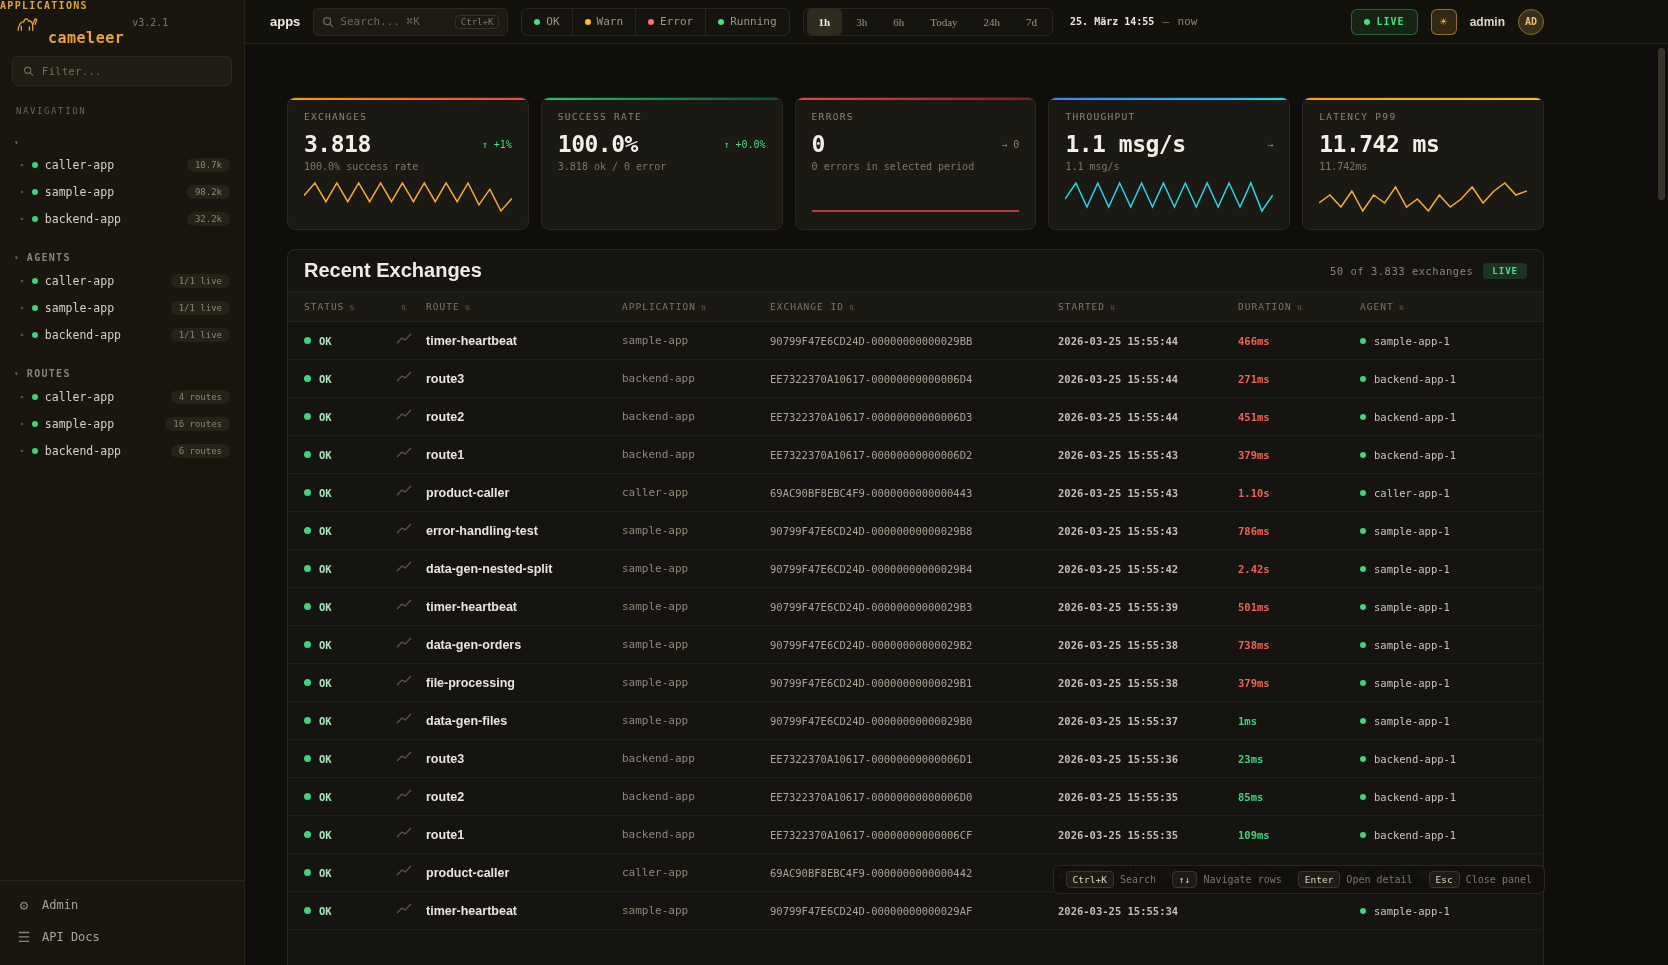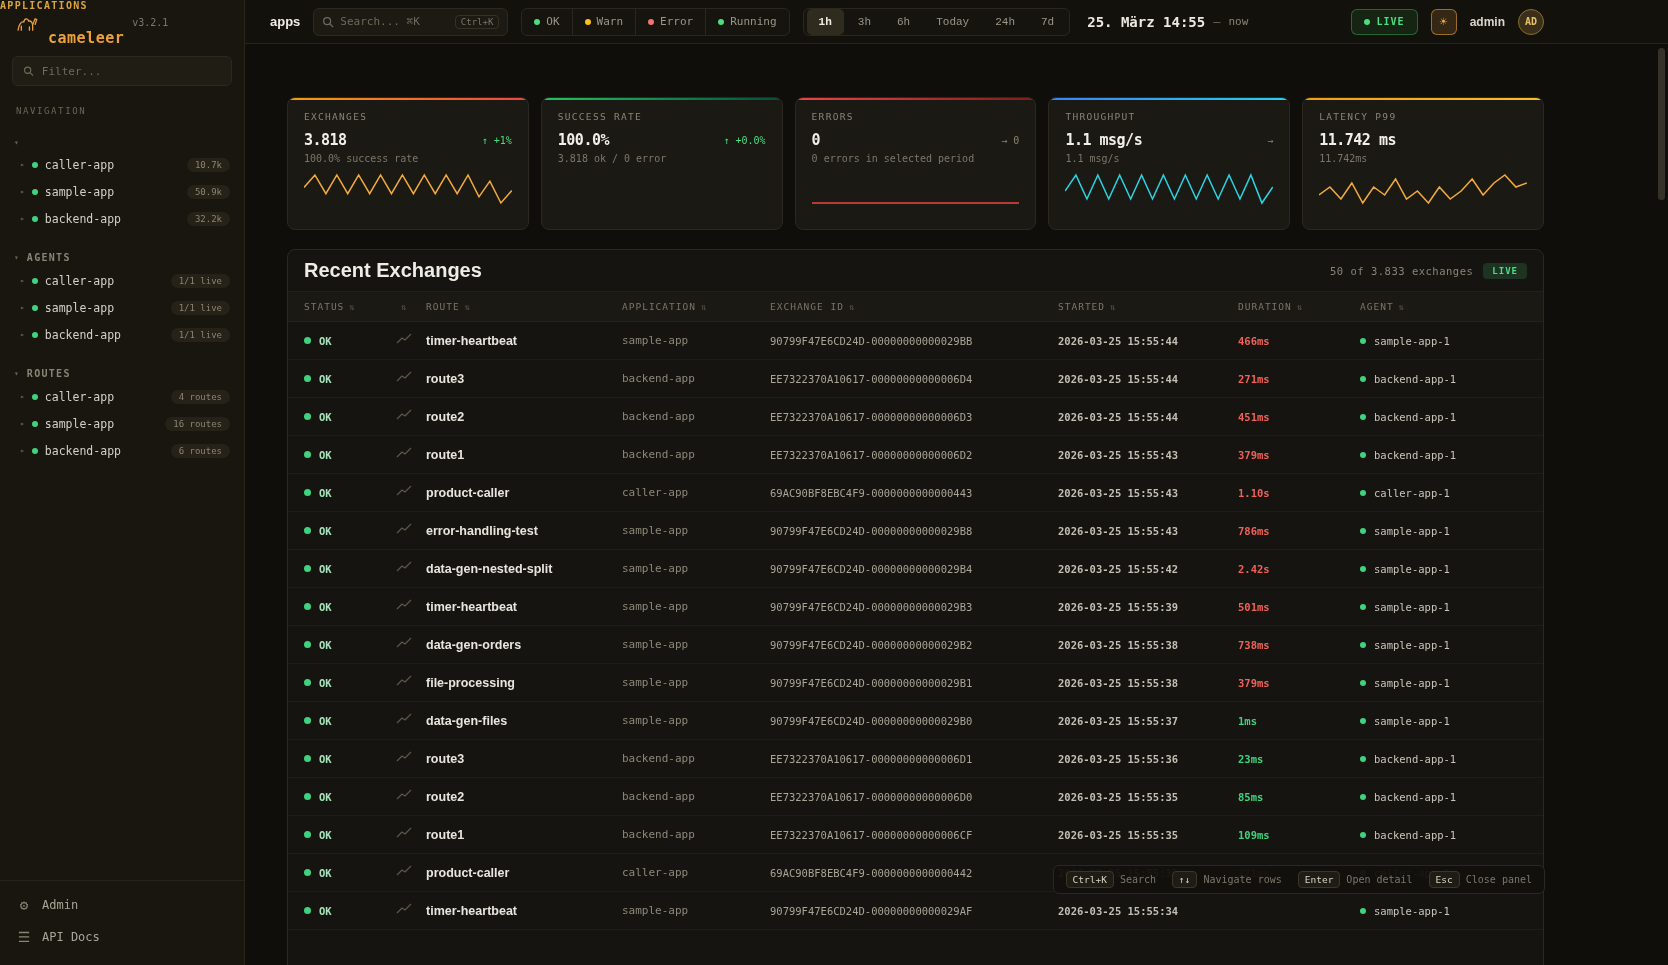--- a/index.html
+++ b/index.html
@@ -39,47 +39,47 @@
   .apps-label { font-family:"Liberation Sans",sans-serif; font-weight:bold; font-size:13px; color:#efece6; }
   .searchbox { width:195px; height:28px; background:#1c1a13; border:1px solid #2c2920; border-radius:6px;
     display:flex; align-items:center; gap:6px; padding:0 8px; }
   .searchbox input { background:transparent; border:none; outline:none; color:#cfccc3; font-family:inherit; font-size:11px; flex:1; min-width:0; }
   .searchbox input::placeholder { color:#6e6959; }
   .kbd-mini { border:1px solid #353125; border-radius:4px; padding:1px 5px; font-size:9px; color:#7a7466; white-space:nowrap; }
   .chip-group { display:flex; background:#16140e; border:1px solid #2a2720; border-radius:6px; overflow:hidden; height:28px; }
   .chip { display:flex; align-items:center; gap:6px; padding:0 12px; font-size:11px; color:#9b968a; border-right:1px solid #2a2720; cursor:pointer; }
   .chip:last-child { border-right:none; }
   .dot { width:6px; height:6px; border-radius:50%; }
-  .range { background:transparent; border:none; color:#9b968a; font-family:Liberation Mono, monospace; font-size:11px;
+  .range { background:transparent; border:none; color:#9b968a; font-family:Liberation Serif, serif; font-size:11px;
     padding:0 12px; height:26px; cursor:pointer; border-radius:5px; margin:0 1px; }
   .range.active { background:#2f2b1e; color:#f0ede6; font-weight:bold; }
   .ranges-wrap { display:flex; align-items:center; background:#16140e; border:1px solid #2a2720; border-radius:6px; padding:0 2px; height:28px; }
   .date-wrap { display:flex; align-items:center; gap:8px; margin-left:4px; }
-  .date-label { font-size:14px; font-weight:bold; color:#ece9e2; white-space:nowrap; }
+  .date-label { font-size:10px; font-weight:bold; color:#ece9e2; white-space:nowrap; }
   .date-dash { color:#6e6959; }
   .date-now { color:#8a8474; font-size:11px; }
   .spacer { flex:1; }
   .live-badge { display:flex; align-items:center; gap:7px; height:26px; padding:0 12px; border-radius:6px;
     background:rgba(46,160,67,.14); border:1px solid rgba(74,222,128,.35); color:#4ade80;
     font-size:10px; font-weight:bold; letter-spacing:1px; cursor:pointer; }
   .theme-btn { width:26px; height:26px; border-radius:6px; background:rgba(240,169,58,.15);
     border:1px solid rgba(240,169,58,.55); color:#f0a93a; font-size:13px; display:flex;
     align-items:center; justify-content:center; cursor:pointer; }
   .user-name { font-size:12px; color:#d9d6ce; font-family:"Liberation Sans",sans-serif; font-weight:bold; }
   .avatar { width:26px; height:26px; border-radius:50%; background:#3a2f1a; border:1px solid #8a6d2f;
     color:#e8c06a; font-size:10px; font-weight:bold; display:flex; align-items:center; justify-content:center; cursor:pointer; }
   
   .main { position:absolute; left:245px; right:0; top:44px; bottom:0; overflow:hidden; padding:39px 124px 0 42px; }
   .cards { display:grid; grid-template-columns:repeat(5,1fr); gap:12px; }
   .card { position:relative; background:#1b1913; border:1px solid #2b2820; border-radius:8px;
     padding:13px 16px 10px; height:133px; overflow:hidden;margin-top:14px; }
   .accent { position:absolute; top:0; left:0; right:0; height:2px; }
   .card-title { font-size:9.5px; letter-spacing:1.3px; color:#8a8474; }
   .value-row { margin-top:9px; display:flex; align-items:center; justify-content:space-between; }
-  .value { font-size:15px; font-weight:bold; color:#f2efe9; letter-spacing:-.5px; white-space:nowrap;text-align:right; }
+  .value { font-size:23px; font-weight:bold; color:#f2efe9; letter-spacing:-.5px; white-space:nowrap;text-align:right; }
   .trend { font-size:10px; white-space:nowrap; }
   .subtitle { margin-top:4px; font-size:10px; color:#7d7769; }
   .spark { margin-top:6px; height:36px; }
   .spark svg { width:100%; height:100%; display:block; }
   
   .panel { margin-top:19px; background:#151410; border:1px solid #2b2820; border-radius:8px; min-height:740px; overflow:hidden; }
   .panel-head { height:42px; display:flex; align-items:center; gap:12px; padding:0 16px; border-bottom:1px solid #24211a; }
   .panel-title { font-family:"Liberation Sans",sans-serif; font-weight:bold; font-size:20px; color:#efece6; }
   .panel-right { margin-left:auto; display:flex; align-items:center; gap:10px; }
   .summary { font-size:10.5px; color:#8a8474; letter-spacing:.5px; }
@@ -141,21 +141,21 @@
           <div class="side-item">
     <span class="chev">▸</span>
     <span class="sdot"></span>
     <span class="lbl">caller-app</span>
     <span class="badge">10.7k</span>
   </div>
           <div class="side-item">
     <span class="chev">▸</span>
     <span class="sdot"></span>
     <span class="lbl">sample-app</span>
-    <span class="badge">50.9k</span>
+    <span class="badge">98.2k</span>
   </div>
           <div class="side-item">
     <span class="chev">▸</span>
     <span class="sdot"></span>
     <span class="lbl">backend-app</span>
     <span class="badge">32.2k</span>
   </div>
         </div>
   </div>
       <div class="section">

